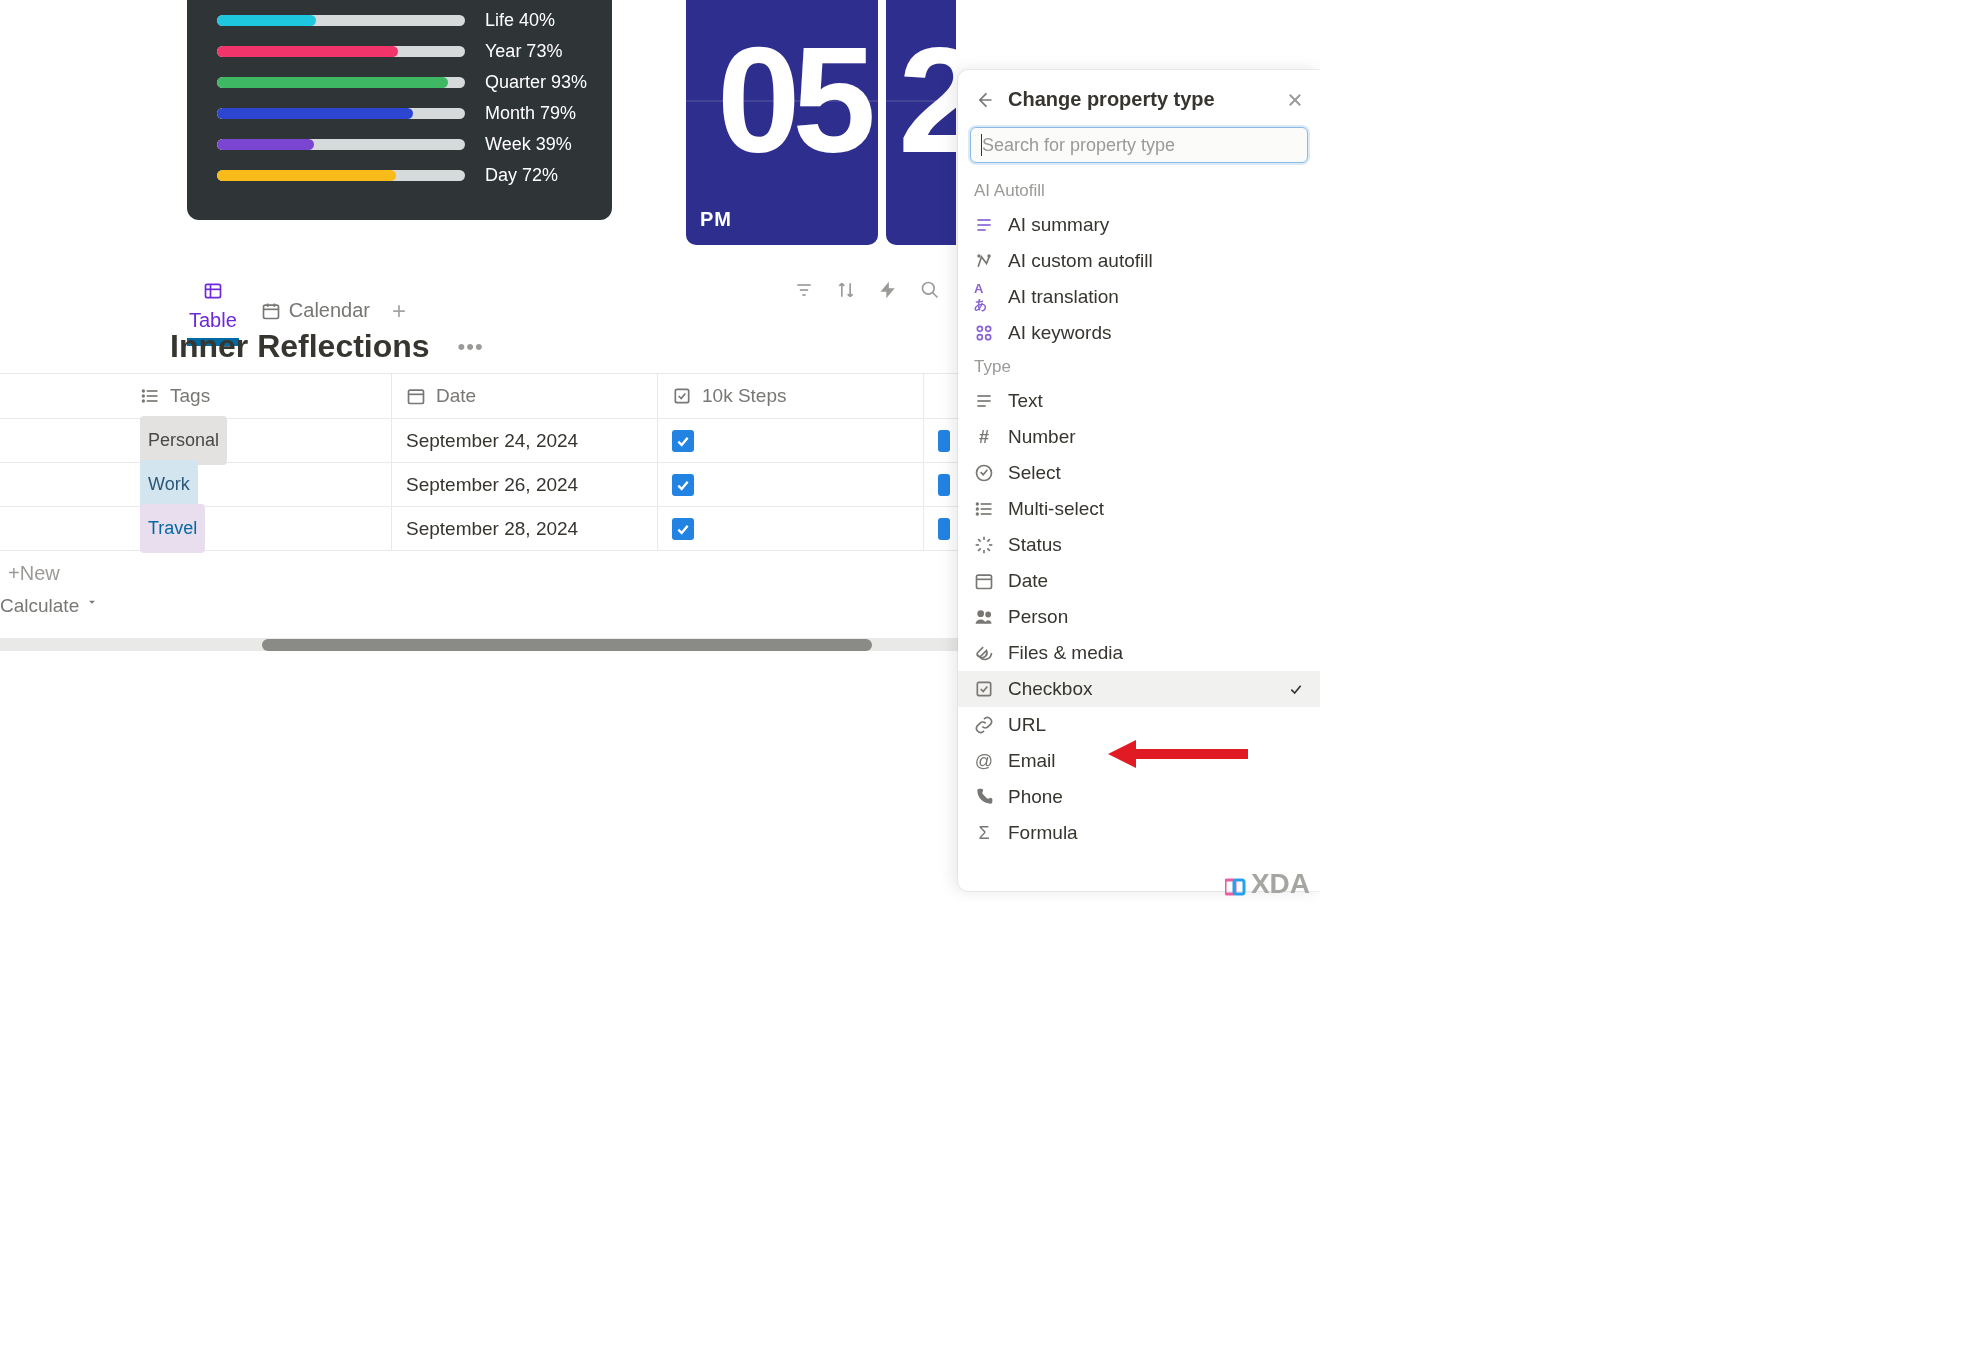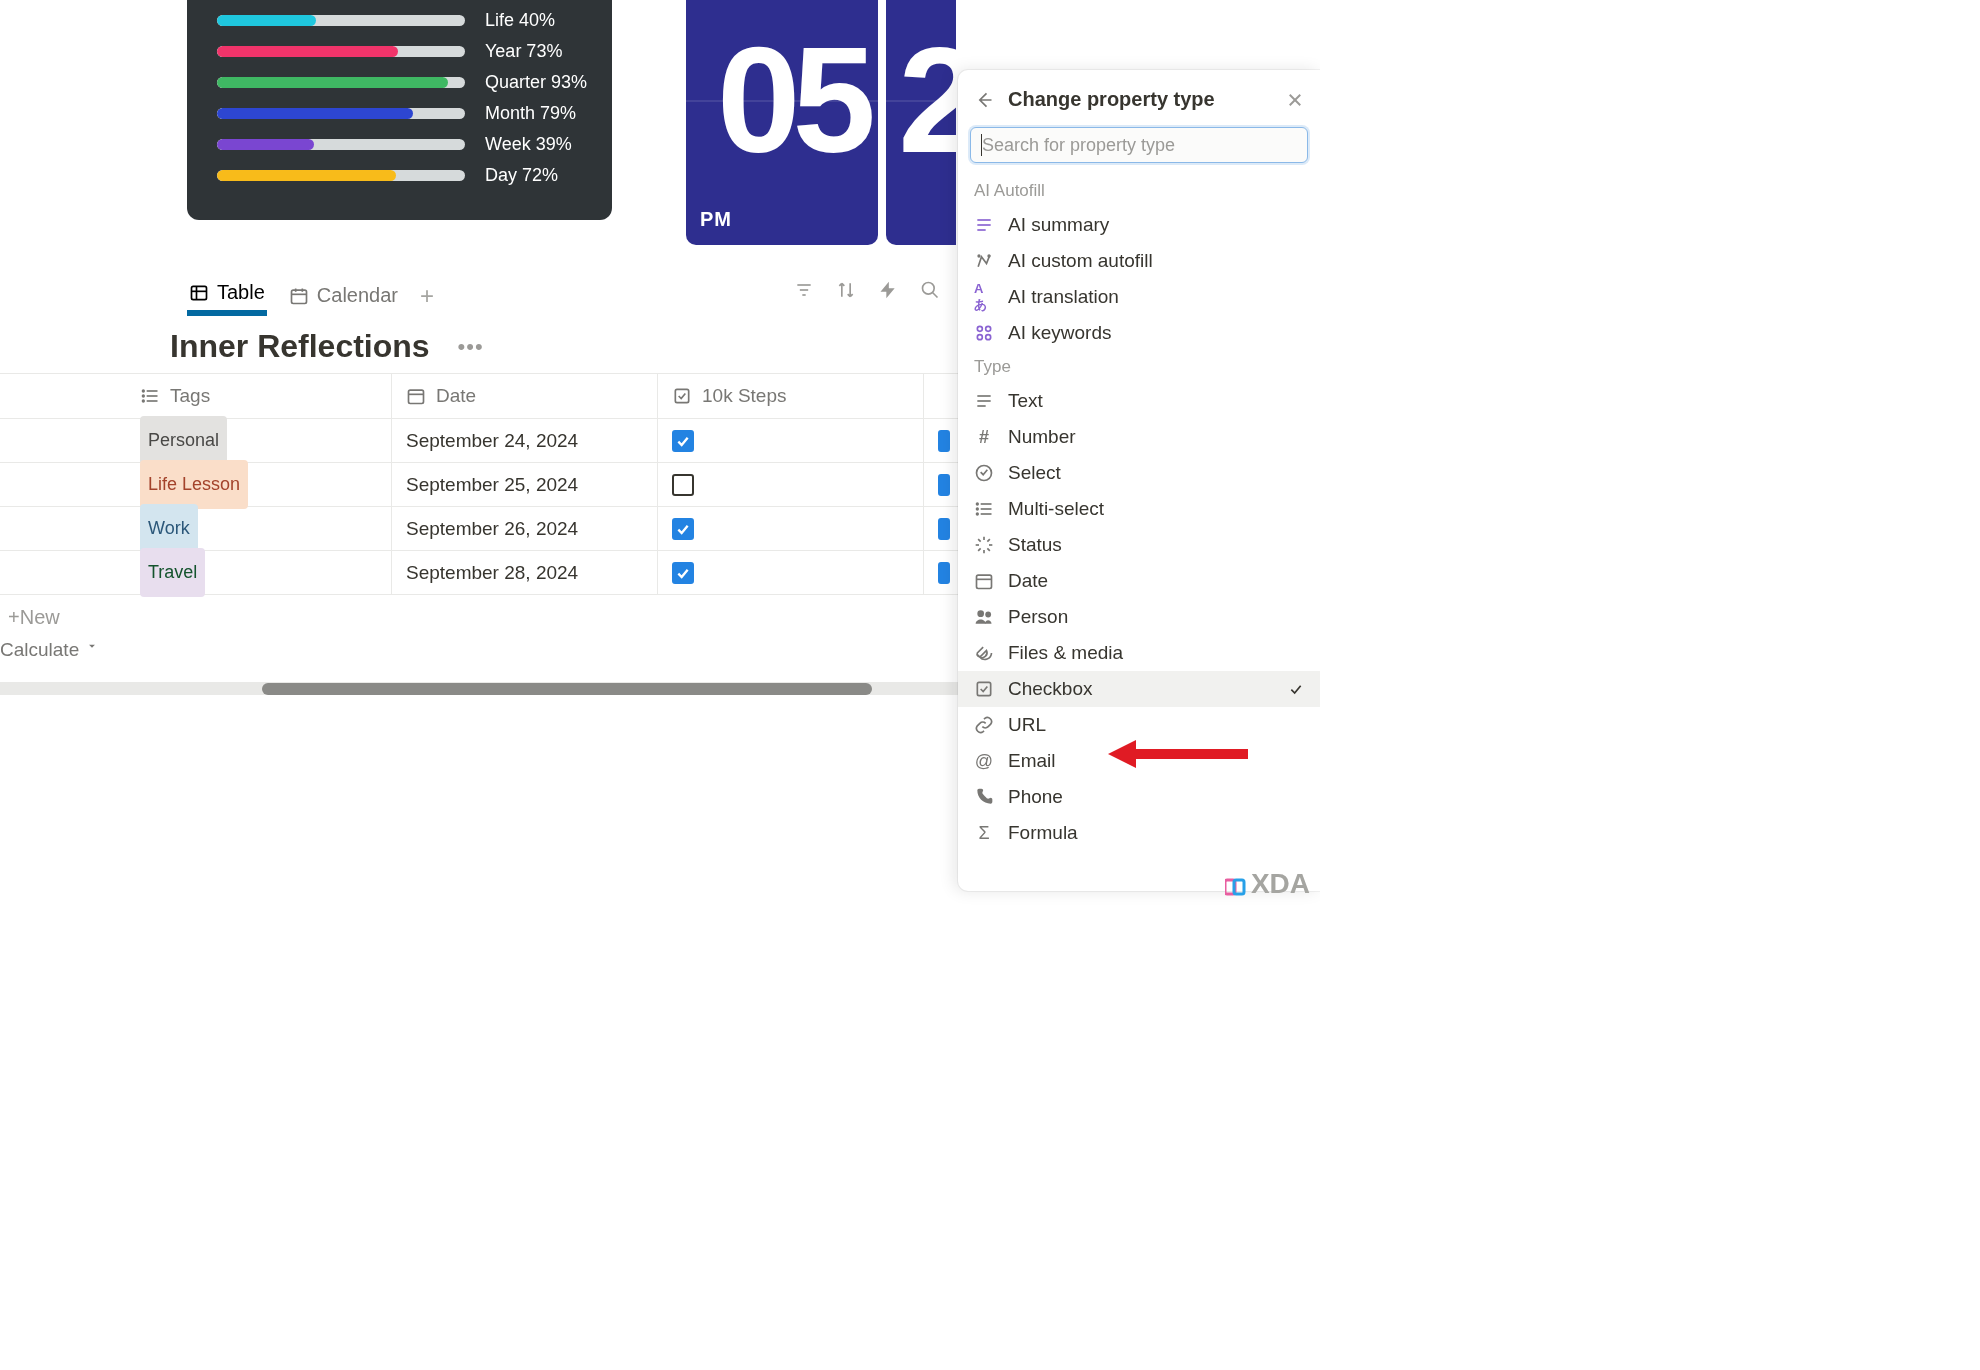--- a/index.html
+++ b/index.html
@@ -15,21 +15,21 @@
 
 .flip-clock { position: absolute; left: 686px; top: -45px; display: flex; gap: 8px; }
 .flip-card { width: 192px; height: 290px; background: #2e2e8f; border-radius: 10px; position: relative; display:flex; align-items:center; justify-content:center; color:#fff; }
 .flip-card-num { font-size: 150px; font-weight: 900; letter-spacing: -8px; margin-left: 21px; }
 .flip-divider { position:absolute; top:50%; left:0; right:0; height:2px; background: rgba(255,255,255,0.1); }
 .flip-ampm { position:absolute; left:14px; bottom:14px; font-size:20px; font-weight:900; letter-spacing:1px; }
 
 
 .tabs { position:absolute; left:187px; top:275px; display:flex; align-items:center; gap:20px; }
 .tab { display:flex; align-items:center; gap:8px; color:#787774; font-size:20px; font-weight:500; padding:6px 2px;}
-.tab.active { color:#000000; border-bottom:6px solid #0369a1; }
+.tab.active { color:#6d28d9; border-bottom:8px solid #0369a1;flex-direction:column; }
 .tab-icon { width:20px; height:20px; fill:currentColor; }
 .tab-add { color:#a5a5a1; font-size:24px; font-weight:300; }
 
 
 .toolbar-right { position:absolute; right:380px; top:280px; display:flex; gap:22px; color:#9b9a97; }
 .tool-icon { width:20px; height:20px; }
 
 
 .title-block { position:absolute; left:170px; top:328px; display:flex; align-items:center; gap:28px;}
 .title-text { font-size:32px; font-weight:700; }
@@ -218,53 +218,39 @@
               <polyline points="5,13 10,18 19,7"></polyline>
             </svg>
           </span>
         </div>
     <div class="col-extra">
           <span class="partial-check"></span>
         </div>
       </div>
       <div class="table-row">
     <div class="col-tags">
-          <span class="tag-chip" style="background:#fadec9;color:#a3432b">Life Lesson</span>
-        </div>
-    <div class="col-date">
-          <span>September 25, 2024</span>
-        </div>
-    <div class="col-steps">
-          <span class="checkbox"></span>
-        </div>
-    <div class="col-extra">
-          <span class="partial-check"></span>
-        </div>
-      </div>
-      <div class="table-row">
-    <div class="col-tags">
           <span class="tag-chip" style="background:#d3e5ef;color:#2b5779">Work</span>
         </div>
     <div class="col-date">
           <span>September 26, 2024</span>
         </div>
     <div class="col-steps">
           <span class="checkbox checked">
             <svg viewBox="0 0 24 24" fill="none" stroke="white" stroke-width="3.5">
               <polyline points="5,13 10,18 19,7"></polyline>
             </svg>
           </span>
         </div>
     <div class="col-extra">
           <span class="partial-check"></span>
         </div>
       </div>
       <div class="table-row">
     <div class="col-tags">
-          <span class="tag-chip" style="background:#e8deee;color:#14532d">Travel</span>
+          <span class="tag-chip" style="background:#e8deee;color:#0369a1">Travel</span>
         </div>
     <div class="col-date">
           <span>September 28, 2024</span>
         </div>
     <div class="col-steps">
           <span class="checkbox checked">
             <svg viewBox="0 0 24 24" fill="none" stroke="white" stroke-width="3.5">
               <polyline points="5,13 10,18 19,7"></polyline>
             </svg>
           </span>

